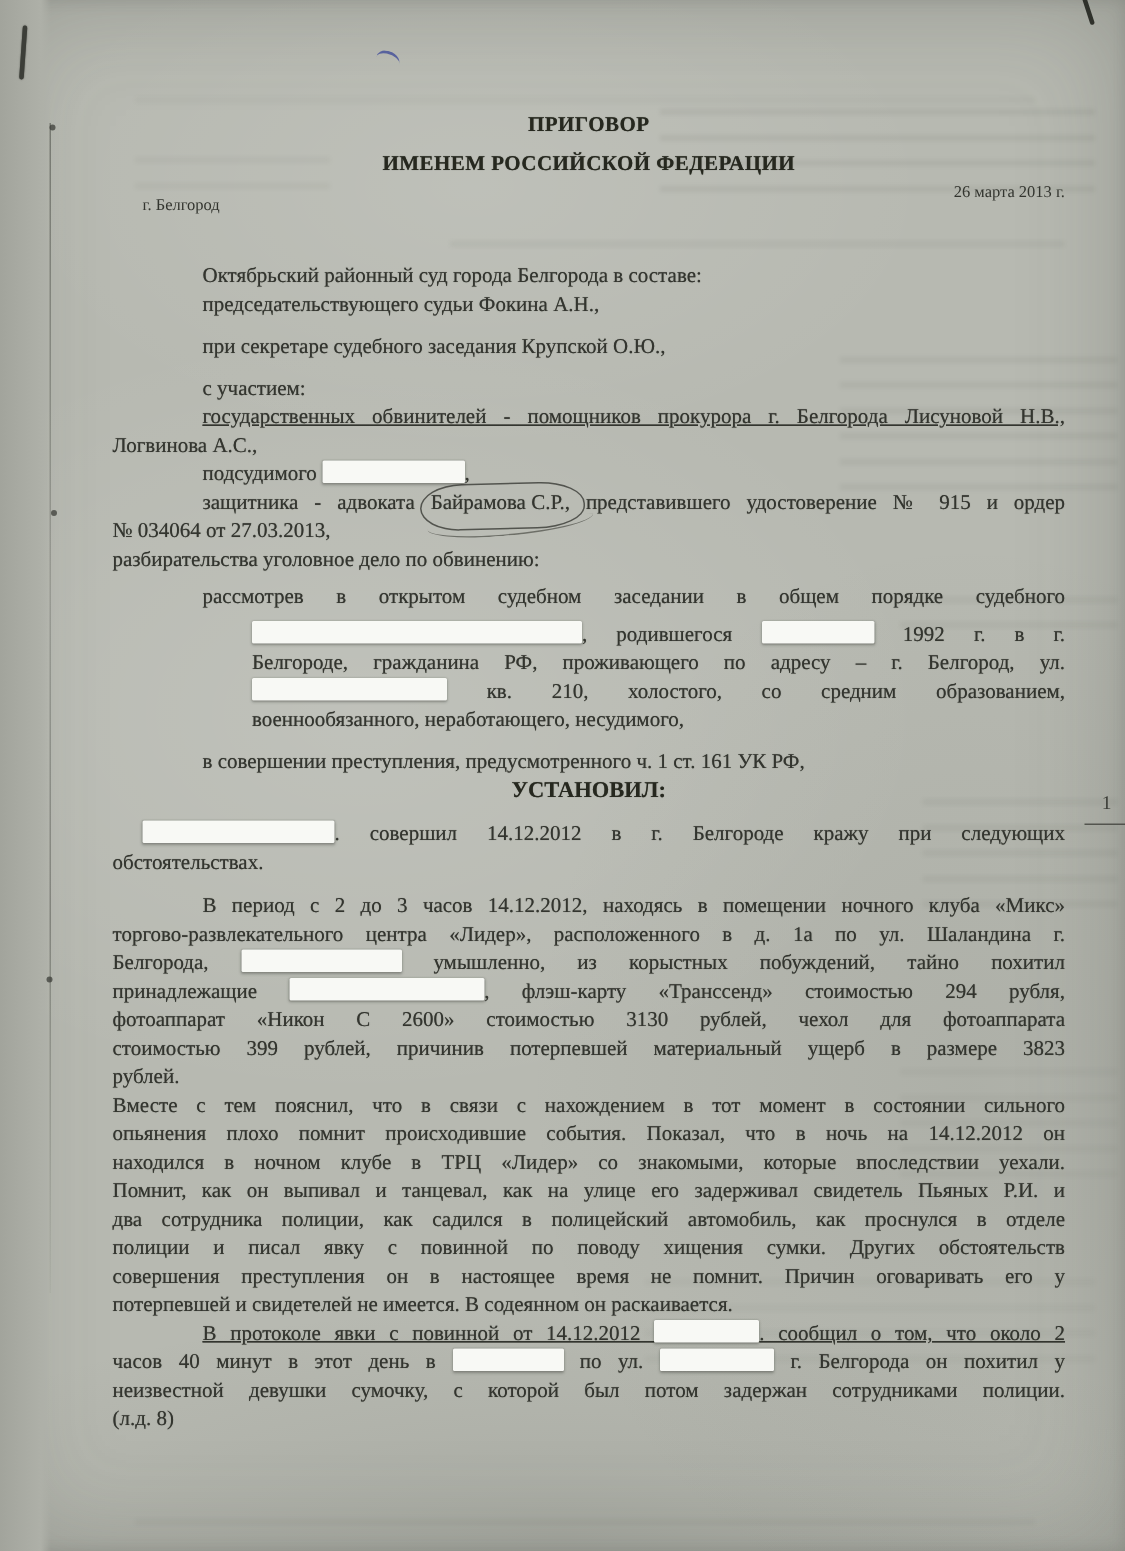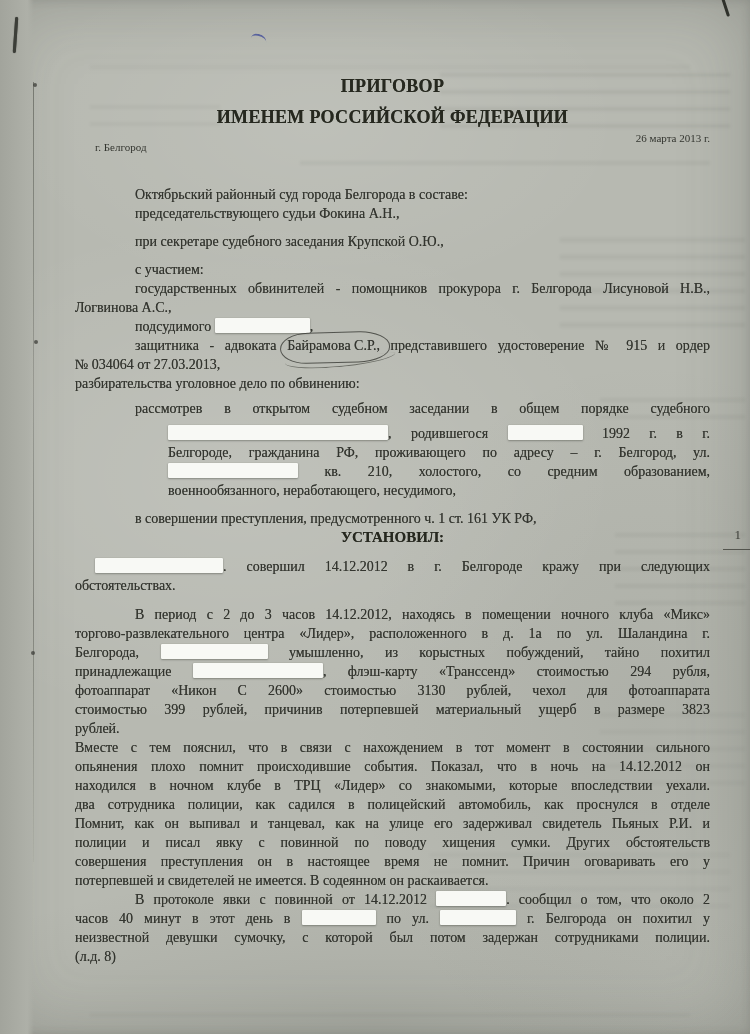--- a/index.html
+++ b/index.html
@@ -28,21 +28,21 @@
     transform:rotate(11deg);opacity:.85;}
   .corner-mark{position:absolute;right:24px;top:-3px;width:2.5px;height:20px;
     background:#2f312b;transform:rotate(-18deg);border-radius:2px;}
   .pagenum{position:absolute;top:527px;right:9px;font-size:13px;color:#3c3e38;}
   .pagenum-line{position:absolute;top:549px;right:0;width:27px;border-top:1.5px solid rgba(62,64,58,.8);}
   
   .bleed{position:absolute;filter:blur(1.4px);
     background:repeating-linear-gradient(180deg, transparent 0 13px, rgba(80,84,76,.17) 13px 17px);}
   
   .content{position:absolute;left:75px;right:40px;top:76px;}
-  .title{text-align:center;font-weight:bold;font-size:18px;color:#26281f;letter-spacing:.3px;
+  .title{text-align:center;font-weight:bold;font-size:14px;color:#26281f;letter-spacing:.3px;
     text-shadow:0 0 .5px rgba(38,40,31,.75);}
   .title + .title{margin-top:10px;}
   .dateline{display:flex;justify-content:space-between;margin-top:8px;height:22px;font-size:11px;}
   .city{padding-left:20px;transform:translateY(5px);}
   .date{transform:translateY(-4px);}
   .doc{margin-top:27px;}
   .line{font-size:14px;line-height:19px;min-height:19px;
     text-shadow:0 0 .5px rgba(44,46,38,.7);}
   .just{text-align:justify;text-align-last:justify;}
   .blk{margin-left:93px;}
@@ -90,21 +90,21 @@
     <div class="title">ИМЕНЕМ РОССИЙСКОЙ ФЕДЕРАЦИИ</div>
     <div class="dateline">
       <span class="city">г. Белгород</span>
       <span class="date">26 марта 2013 г.</span>
     </div>
     <div class="doc">
         <div class="line" style="padding-left: 60px;">Октябрьский районный суд города Белгорода в составе:</div>
         <div class="line" style="padding-left: 60px;">председательствующего судьи Фокина А.Н.,</div>
         <div class="line" style="padding-left: 60px; margin-top: 9px;">при секретаре судебного заседания Крупской О.Ю.,</div>
         <div class="line" style="padding-left: 60px; margin-top: 9px;">с участием:</div>
-        <div class="line just" style="padding-left: 60px;">государственных обвинителей - помощников прокурора г. Белгорода Лисуновой Н.В.,</div>
+        <div class="line just" style="padding-left: 60px; text-decoration: underline;">государственных обвинителей - помощников прокурора г. Белгорода Лисуновой Н.В.,</div>
         <div class="line">Логвинова А.С.,</div>
         <div class="line" style="padding-left: 60px;">подсудимого <span class="redact" style="width: 95px;"></span>,</div>
         <div class="line just" style="padding-left: 60px;">защитника - адвоката <span class="circled">Байрамова С.Р.,</span> представившего удостоверение № 915 и ордер</div>
         <div class="line">№ 034064 от 27.03.2013,</div>
         <div class="line">разбирательства уголовное дело по обвинению:</div>
         <div class="line just" style="padding-left: 60px; margin-top: 6px;">рассмотрев в открытом судебном заседании в общем порядке судебного</div>
         <div class="line just blk" style="margin-top: 6px;"><span class="redact" style="width: 220px;"></span>, родившегося <span class="redact" style="width: 75px;"></span> 1992 г. в г.</div>
         <div class="line just blk">Белгороде, гражданина РФ, проживающего по адресу – г. Белгород, ул.</div>
         <div class="line just blk"><span class="redact" style="width: 130px;"></span> кв. 210, холостого, со средним образованием,</div>
         <div class="line blk">военнообязанного, неработающего, несудимого,</div>
@@ -115,25 +115,25 @@
         <div class="line just" style="padding-left: 60px; margin-top: 10px;">В период с 2 до 3 часов 14.12.2012, находясь в помещении ночного клуба «Микс»</div>
         <div class="line just">торгово-развлекательного центра «Лидер», расположенного в д. 1а по ул. Шаландина г.</div>
         <div class="line just">Белгорода, <span class="redact" style="width: 107px;"></span> умышленно, из корыстных побуждений, тайно похитил</div>
         <div class="line just">принадлежащие <span class="redact" style="width: 130px;"></span>, флэш-карту «Транссенд» стоимостью 294 рубля,</div>
         <div class="line just">фотоаппарат «Никон С 2600» стоимостью 3130 рублей, чехол для фотоаппарата</div>
         <div class="line just">стоимостью 399 рублей, причинив потерпевшей материальный ущерб в размере 3823</div>
         <div class="line">рублей.</div>
         <div class="line just">Вместе с тем пояснил, что в связи с нахождением в тот момент в состоянии сильного</div>
         <div class="line just">опьянения плохо помнит происходившие события. Показал, что в ночь на 14.12.2012 он</div>
         <div class="line just">находился в ночном клубе в ТРЦ «Лидер» со знакомыми, которые впоследствии уехали.</div>
+        <div class="line just">Помнит, как он выпивал и танцевал, как на улице его задерживал свидетель Пьяных Р.И. и</div>
         <div class="line just">два сотрудника полиции, как садился в полицейский автомобиль, как проснулся в отделе</div>
-        <div class="line just">Помнит, как он выпивал и танцевал, как на улице его задерживал свидетель Пьяных Р.И. и</div>
         <div class="line just">полиции и писал явку с повинной по поводу хищения сумки. Других обстоятельств</div>
         <div class="line just">совершения преступления он в настоящее время не помнит. Причин оговаривать его у</div>
         <div class="line">потерпевшей и свидетелей не имеется. В содеянном он раскаивается.</div>
-        <div class="line just" style="padding-left: 60px;">В протоколе явки с повинной от 14.12.2012 <span class="redact" style="width: 70px;"></span>. сообщил о том, что около 2</div>
+        <div class="line just" style="padding-left: 60px; text-decoration: underline;">В протоколе явки с повинной от 14.12.2012 <span class="redact" style="width: 70px;"></span>. сообщил о том, что около 2</div>
         <div class="line just">часов 40 минут в этот день в <span class="redact" style="width: 74px;"></span> по ул. <span class="redact" style="width: 76px;"></span> г. Белгорода он похитил у</div>
         <div class="line just">неизвестной девушки сумочку, с которой был потом задержан сотрудниками полиции.</div>
         <div class="line">(л.д. 8)</div>
       </div>
   </div>
 
 </div>
 
 </body></html>

